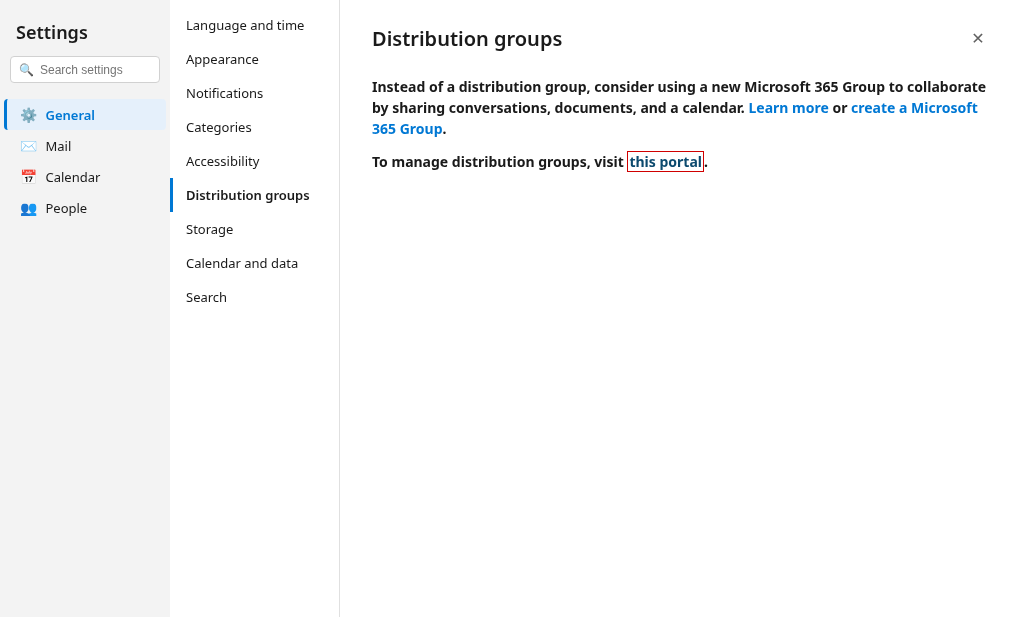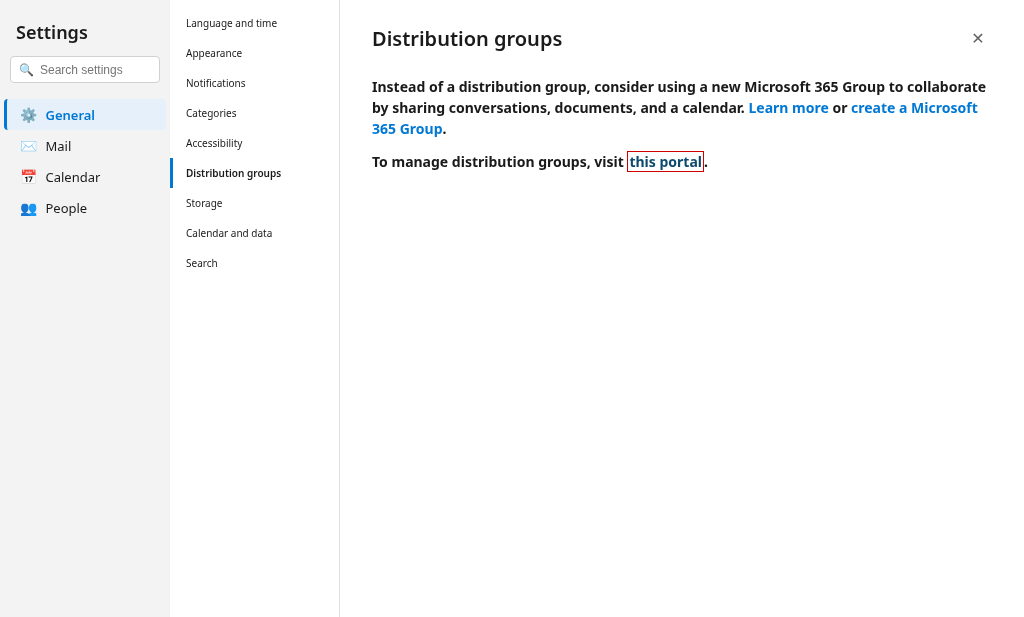--- a/index.html
+++ b/index.html
@@ -110,21 +110,21 @@
       flex-shrink: 0;
       overflow-y: auto;
     }
 
     .sub-nav-item {
       display: flex;
       align-items: flex-start;
       padding: 8px 16px;
       cursor: pointer;
       color: #1a1a1a;
-      font-size: 10px;
+      font-size: 13px;
     }
 
     .sub-nav-item.active {
       font-weight: 600;
       color: #1a1a1a;
       border-left: 3px solid #0078d4;
       padding-left: 13px;
     }
 
     

